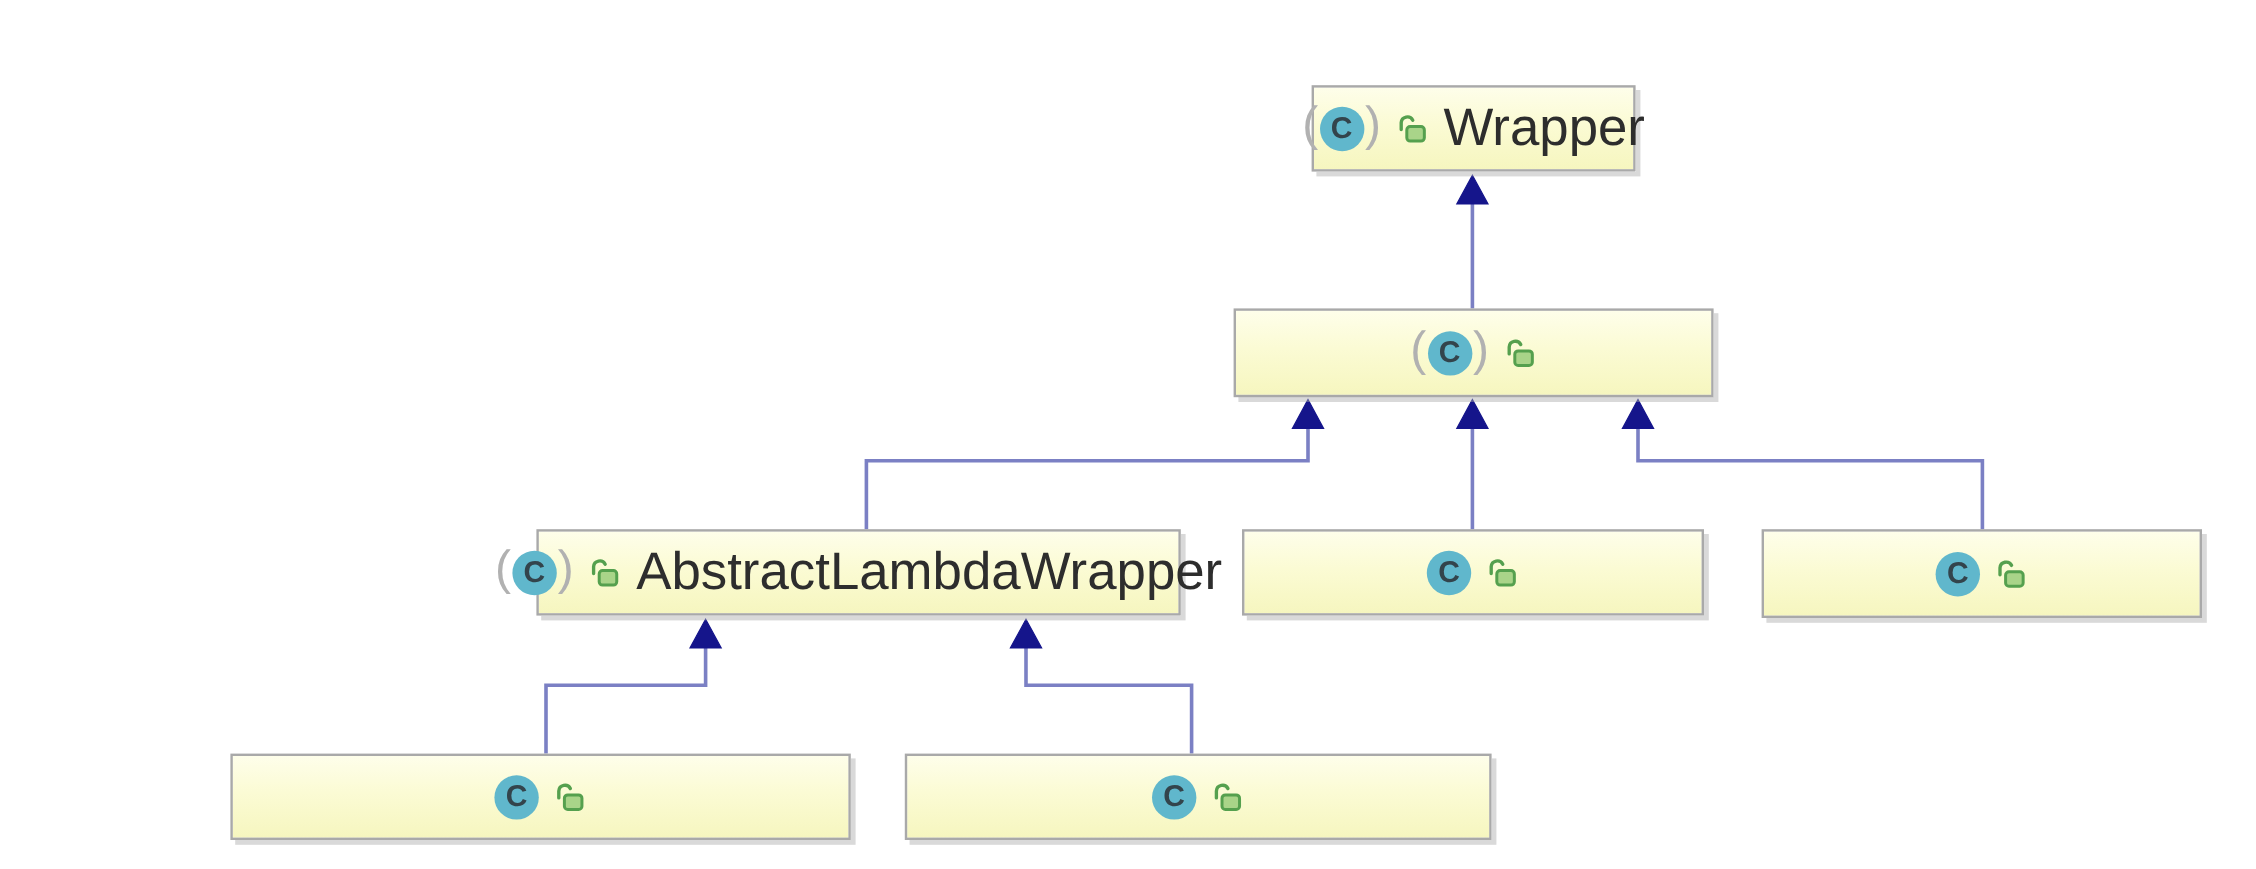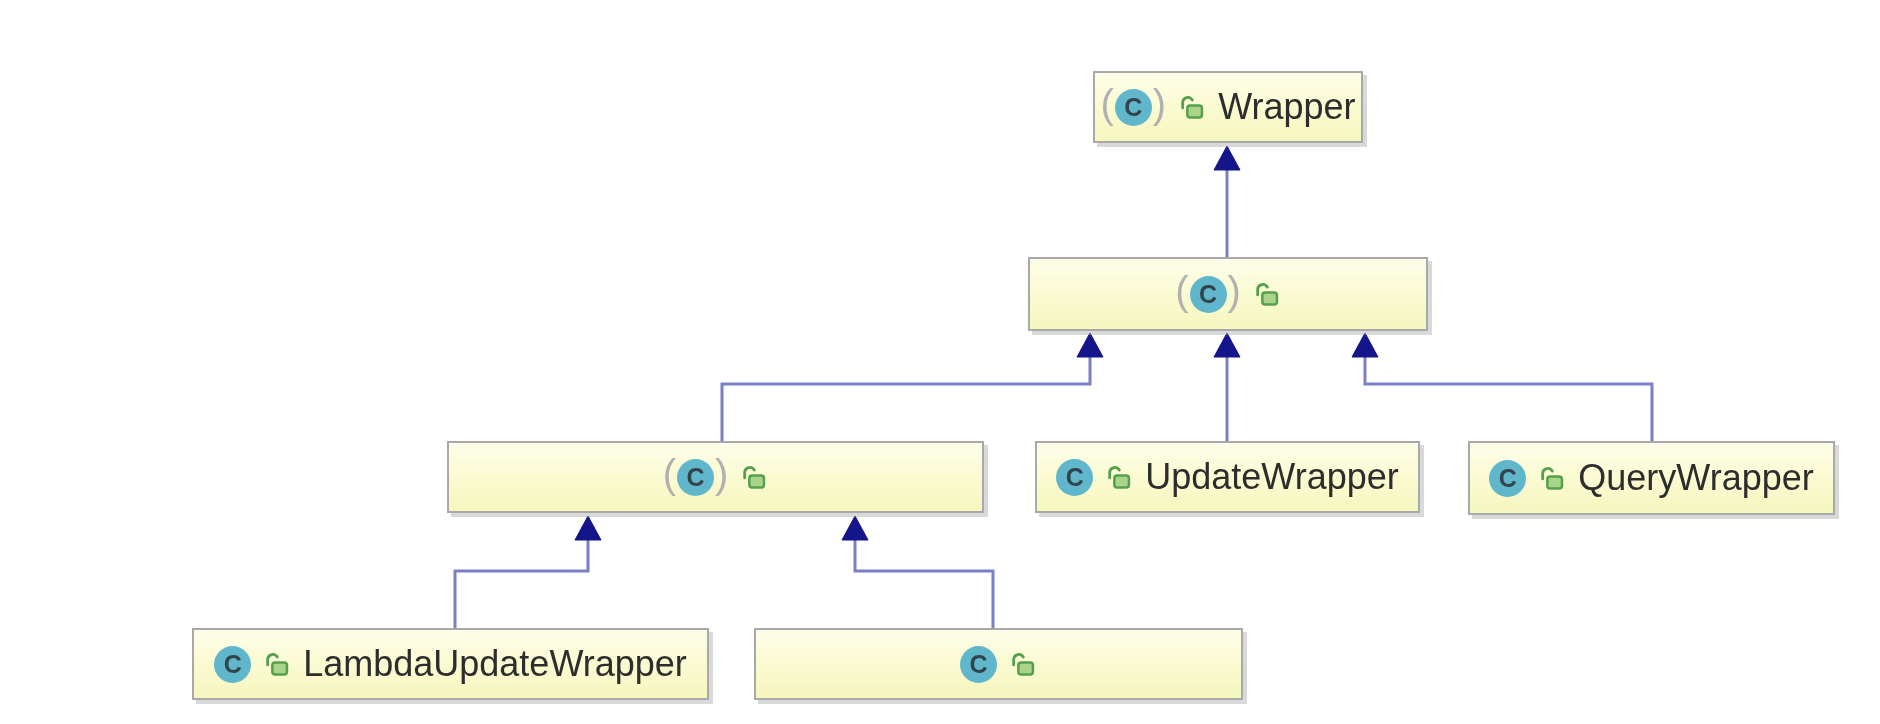--- a/index.html
+++ b/index.html
@@ -63,21 +63,21 @@
     color: #33444c;
     display: flex;
     align-items: center;
     justify-content: center;
     font-size: 25px;
     font-weight: bold;
     line-height: 1;
   }
   .lock { display: flex; align-items: center; flex: 0 0 auto; }
   .node-label {
-    font-size: 36px;
+    font-size: 44px;
     color: #2d2d2d;
     white-space: nowrap;
     line-height: 1;
   }
 </style>
 </head>
 <body>
 
 <div class="canvas">
   <svg class="edges-layer" id="edges-layer">
@@ -127,62 +127,60 @@
       <span class="paren">(</span>
       <span class="class-circle">C</span>
       <span class="paren">)</span>
     </span>
     <span class="lock">
       <svg width="28" height="28" viewBox="0 0 18 18">
         <path d="M3 9.6 V5.9 a3.3 3.3 0 0 1 6.2 -1.3" fill="none" stroke="#55a04e" stroke-width="1.8" stroke-linecap="round"></path>
         <rect x="6" y="8" width="9.4" height="7.8" rx="1.8" fill="#a9d489" stroke="#55a04e" stroke-width="1.6"></rect>
       </svg>
     </span>
+    <span class="node-label">AbstractLambdaWrapper</span>
   </div>
       <div class="node" style="left: 1035px; top: 441px; width: 385px; height: 72px;">
     <span class="class-badge">
 
       <span class="class-circle">C</span>
 
     </span>
     <span class="lock">
       <svg width="28" height="28" viewBox="0 0 18 18">
         <path d="M3 9.6 V5.9 a3.3 3.3 0 0 1 6.2 -1.3" fill="none" stroke="#55a04e" stroke-width="1.8" stroke-linecap="round"></path>
         <rect x="6" y="8" width="9.4" height="7.8" rx="1.8" fill="#a9d489" stroke="#55a04e" stroke-width="1.6"></rect>
       </svg>
     </span>
-    <span class="node-label">UpdateWrapper</span>
   </div>
       <div class="node" style="left: 1468px; top: 441px; width: 367px; height: 74px;">
     <span class="class-badge">
 
       <span class="class-circle">C</span>
 
     </span>
     <span class="lock">
       <svg width="28" height="28" viewBox="0 0 18 18">
         <path d="M3 9.6 V5.9 a3.3 3.3 0 0 1 6.2 -1.3" fill="none" stroke="#55a04e" stroke-width="1.8" stroke-linecap="round"></path>
         <rect x="6" y="8" width="9.4" height="7.8" rx="1.8" fill="#a9d489" stroke="#55a04e" stroke-width="1.6"></rect>
       </svg>
     </span>
-    <span class="node-label">QueryWrapper</span>
   </div>
       <div class="node" style="left: 192px; top: 628px; width: 517px; height: 72px;">
     <span class="class-badge">
 
       <span class="class-circle">C</span>
 
     </span>
     <span class="lock">
       <svg width="28" height="28" viewBox="0 0 18 18">
         <path d="M3 9.6 V5.9 a3.3 3.3 0 0 1 6.2 -1.3" fill="none" stroke="#55a04e" stroke-width="1.8" stroke-linecap="round"></path>
         <rect x="6" y="8" width="9.4" height="7.8" rx="1.8" fill="#a9d489" stroke="#55a04e" stroke-width="1.6"></rect>
       </svg>
     </span>
-    <span class="node-label">LambdaUpdateWrapper</span>
   </div>
       <div class="node" style="left: 754px; top: 628px; width: 489px; height: 72px;">
     <span class="class-badge">
 
       <span class="class-circle">C</span>
 
     </span>
     <span class="lock">
       <svg width="28" height="28" viewBox="0 0 18 18">
         <path d="M3 9.6 V5.9 a3.3 3.3 0 0 1 6.2 -1.3" fill="none" stroke="#55a04e" stroke-width="1.8" stroke-linecap="round"></path>

